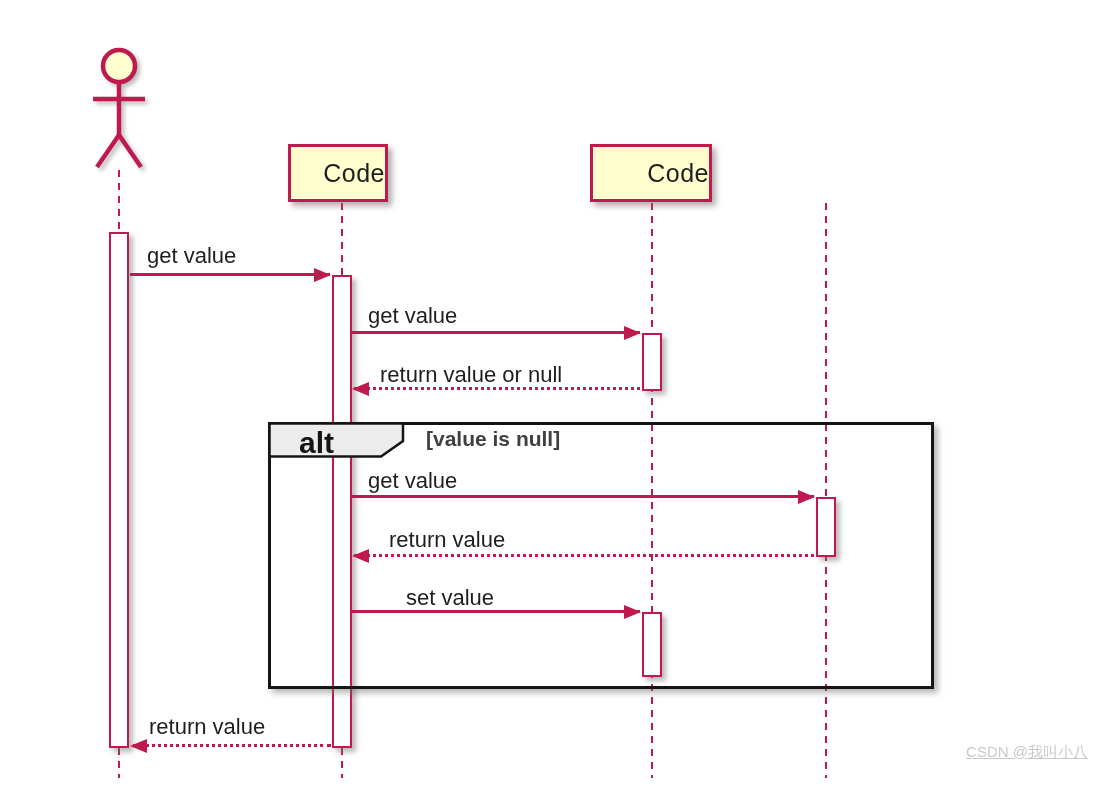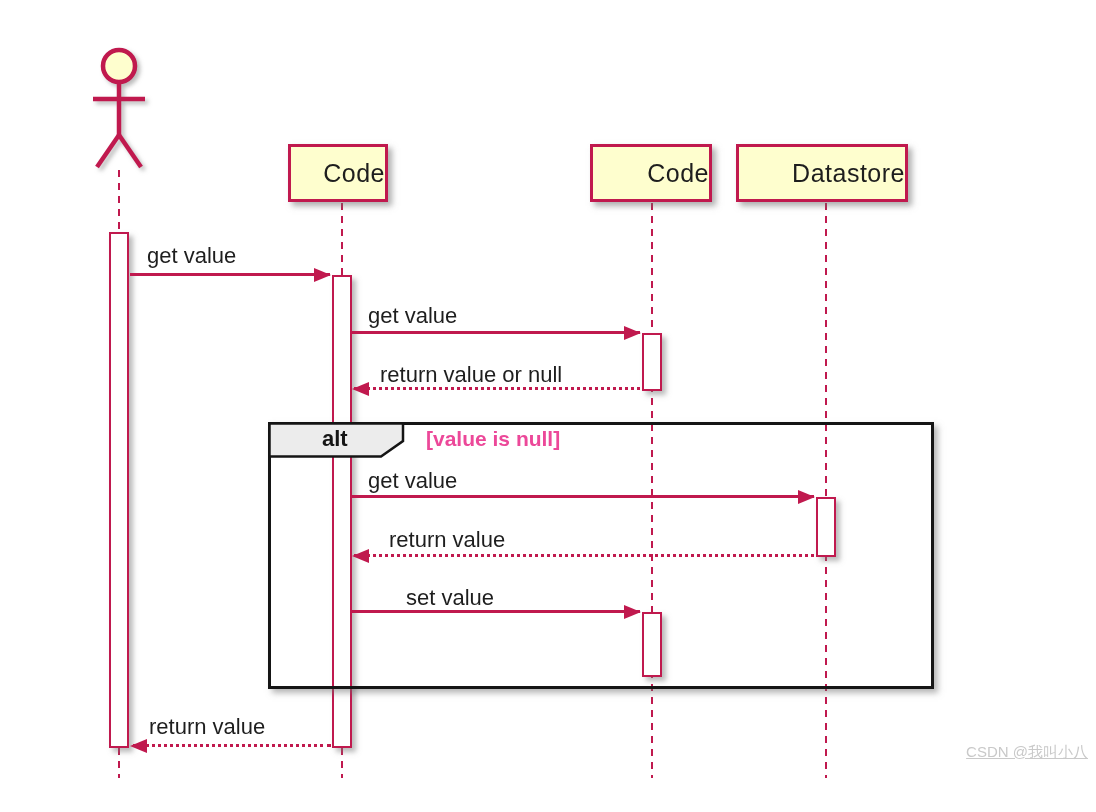--- a/index.html
+++ b/index.html
@@ -34,22 +34,22 @@
   .ah.right{border-top:7px solid transparent;border-bottom:7px solid transparent;border-left:17px solid #C0194E;}
   .ah.left{border-top:7px solid transparent;border-bottom:7px solid transparent;border-right:17px solid #C0194E;}
   .mlabel{position:absolute;z-index:7;font-size:22px;color:#1E1E1E;white-space:nowrap;}
   
   .alt-frame{
     position:absolute;box-sizing:border-box;z-index:4;
     border:3px solid #151515;background:transparent;
     box-shadow:4px 4px 6px rgba(110,110,110,.5);
   }
   .alt-pent{position:absolute;z-index:5;}
-  .alt-op{position:absolute;z-index:6;font-size:22px;font-weight:bold;color:#151515;margin-left:23px;}
-  .alt-guard{position:absolute;z-index:6;font-size:21px;font-weight:bold;color:#ec4899;white-space:nowrap;}
+  .alt-op{position:absolute;z-index:6;font-size:30px;font-weight:bold;color:#151515;}
+  .alt-guard{position:absolute;z-index:6;font-size:21px;font-weight:bold;color:#404040;white-space:nowrap;}
   .actor-svg{position:absolute;z-index:3;filter:drop-shadow(3px 3px 2px rgba(120,120,120,.5));}
   .watermark{position:absolute;z-index:8;font-size:15px;color:#C9C9C9;white-space:nowrap;}
 </style>
 </head>
 <body>
 
 <div class="canvas">
 
   <svg class="actor-svg" style="left:88px;top:46px;" width="62" height="126" viewBox="0 0 62 126">
     <circle cx="31" cy="20" r="16" fill="#FEFECE" stroke="#C0194E" stroke-width="4.5"></circle>
@@ -64,23 +64,20 @@
   <div class="lifeline" style="left:341px;top:203px;height:72px;"></div>
   <div class="lifeline" style="left:341px;top:748px;height:30px;"></div>
   <div class="lifeline" style="left:651px;top:203px;height:575px;"></div>
   <div class="lifeline" style="left:825px;top:203px;height:575px;"></div>
 
   <div class="pbox" style="left:288px;top:144px;width:100px;">
     <span>Code</span>
   </div>
   <div class="pbox" style="left:590px;top:144px;width:122px;">
     <span>Code</span>
-  </div>
-  <div class="pbox" style="left:736px;top:144px;width:172px;">
-    <span>Datastore</span>
   </div>
 
   <div class="act" style="left:109px;top:232px;height:516px;"></div>
   <div class="act" style="left:332px;top:275px;height:473px;"></div>
   <div class="act" style="left:642px;top:333px;height:58px;"></div>
   <div class="act" style="left:816px;top:497px;height:60px;"></div>
   <div class="act" style="left:642px;top:612px;height:65px;"></div>
 
   <div class="alt-frame" style="left:268px;top:422px;width:666px;height:267px;"></div>
   <svg class="alt-pent" style="left:268px;top:422px;" width="140" height="37" viewBox="0 0 140 37">

